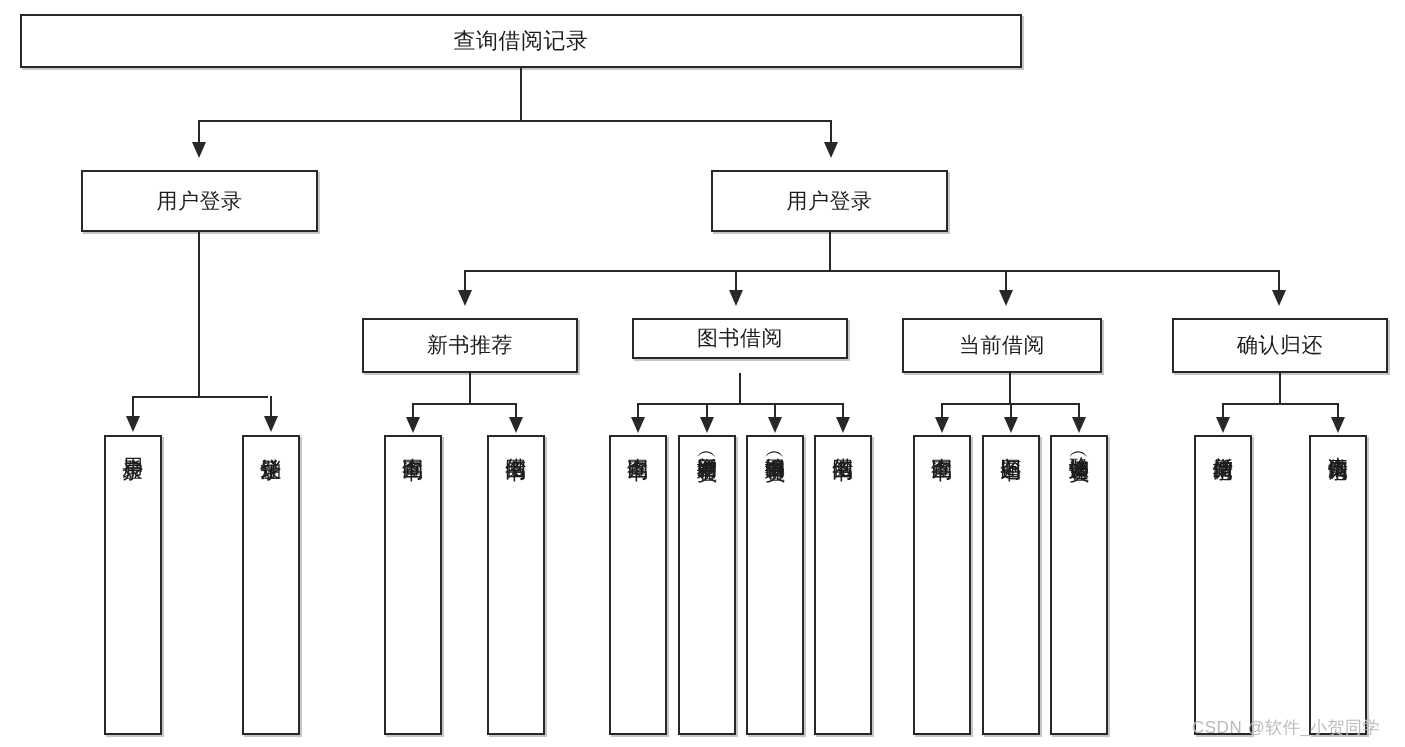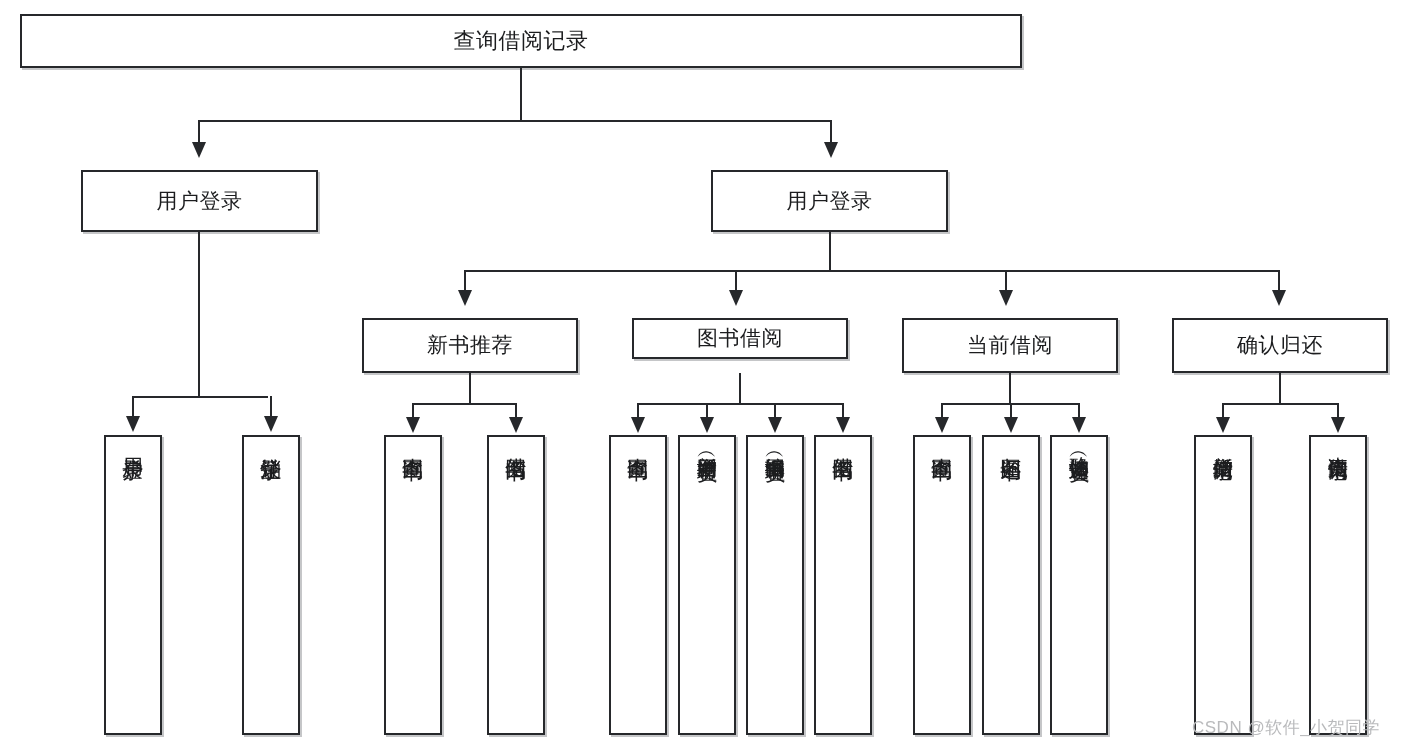--- a/index.html
+++ b/index.html
@@ -148,21 +148,21 @@
   <div class="arrow" style="left:1272px; top:290px;"></div>
 
   <div class="node" style="left:362px; top:318px; width:216px; height:55px;">
     <span class="label">新书推荐</span>
   </div>
 
   <div class="node" style="left:632px; top:318px; width:216px; height:41px;">
     <span class="label">图书借阅</span>
   </div>
 
-  <div class="node" style="left:902px; top:318px; width:216px; height:55px;">
+  <div class="node" style="left:902px; top:318px; width:200px; height:55px;">
     <span class="label">当前借阅</span>
   </div>
 
   <div class="node" style="left:1172px; top:318px; width:216px; height:55px;">
     <span class="label">确认归还</span>
   </div>
 
   <div class="ln v" style="left:469px; top:373px; width:2px; height:30px;"></div>
   <div class="ln h" style="left:412px; top:403px; width:103px; height:2px;"></div>
 

